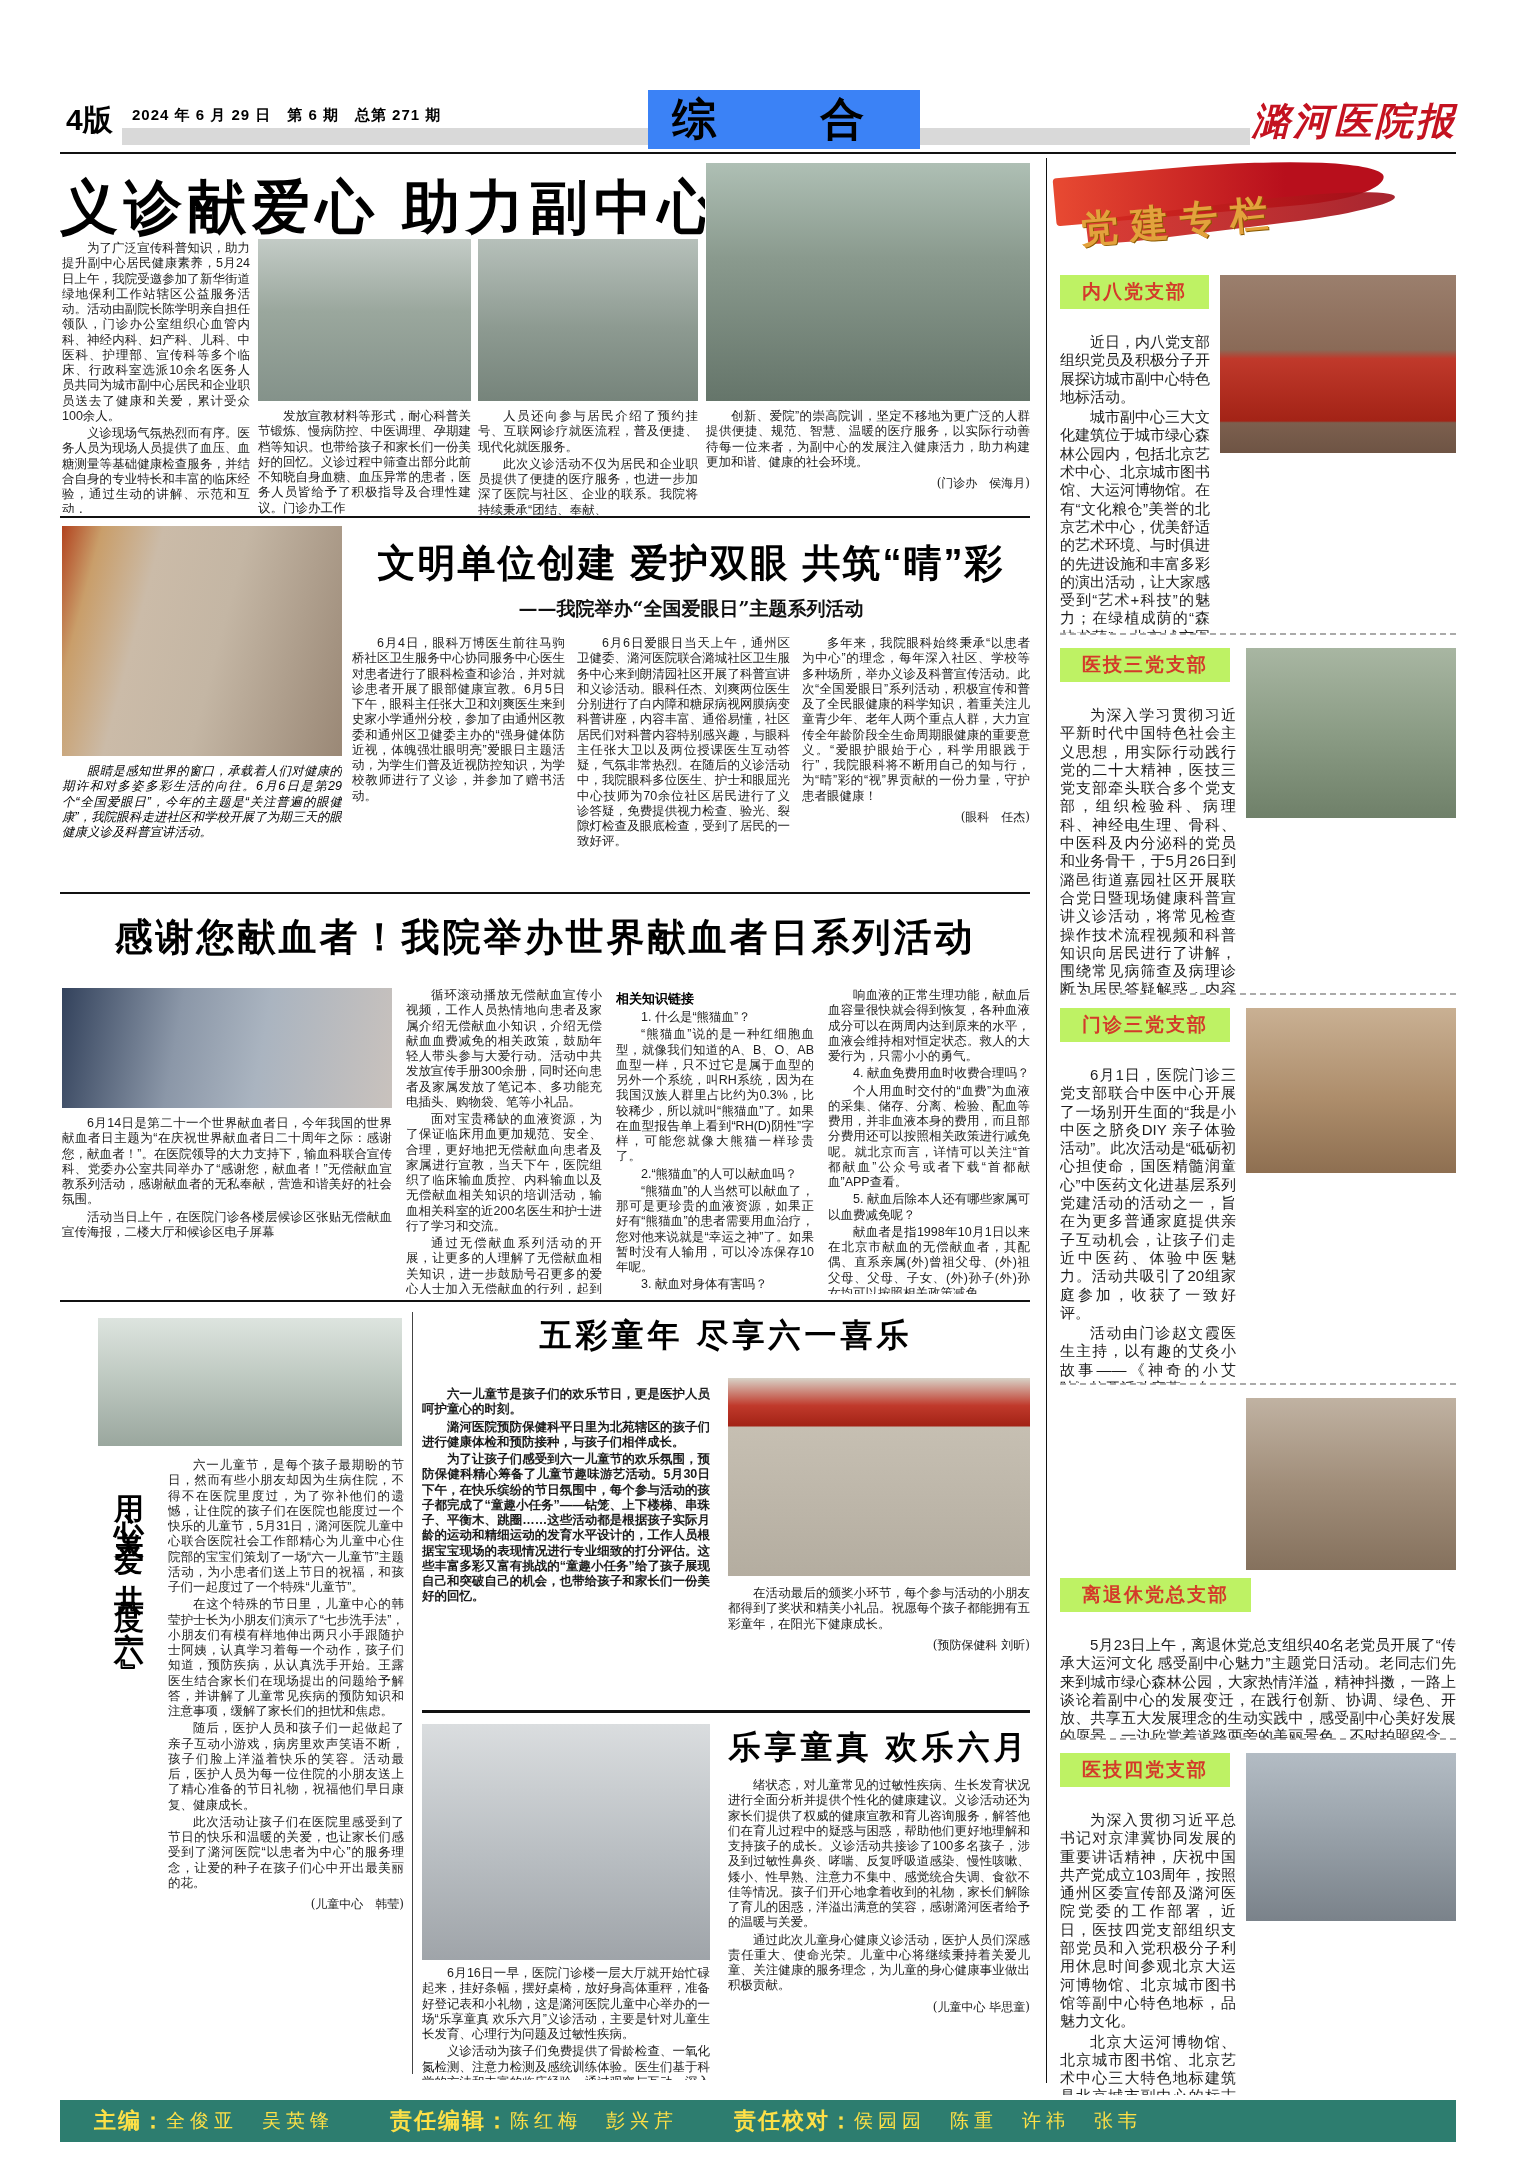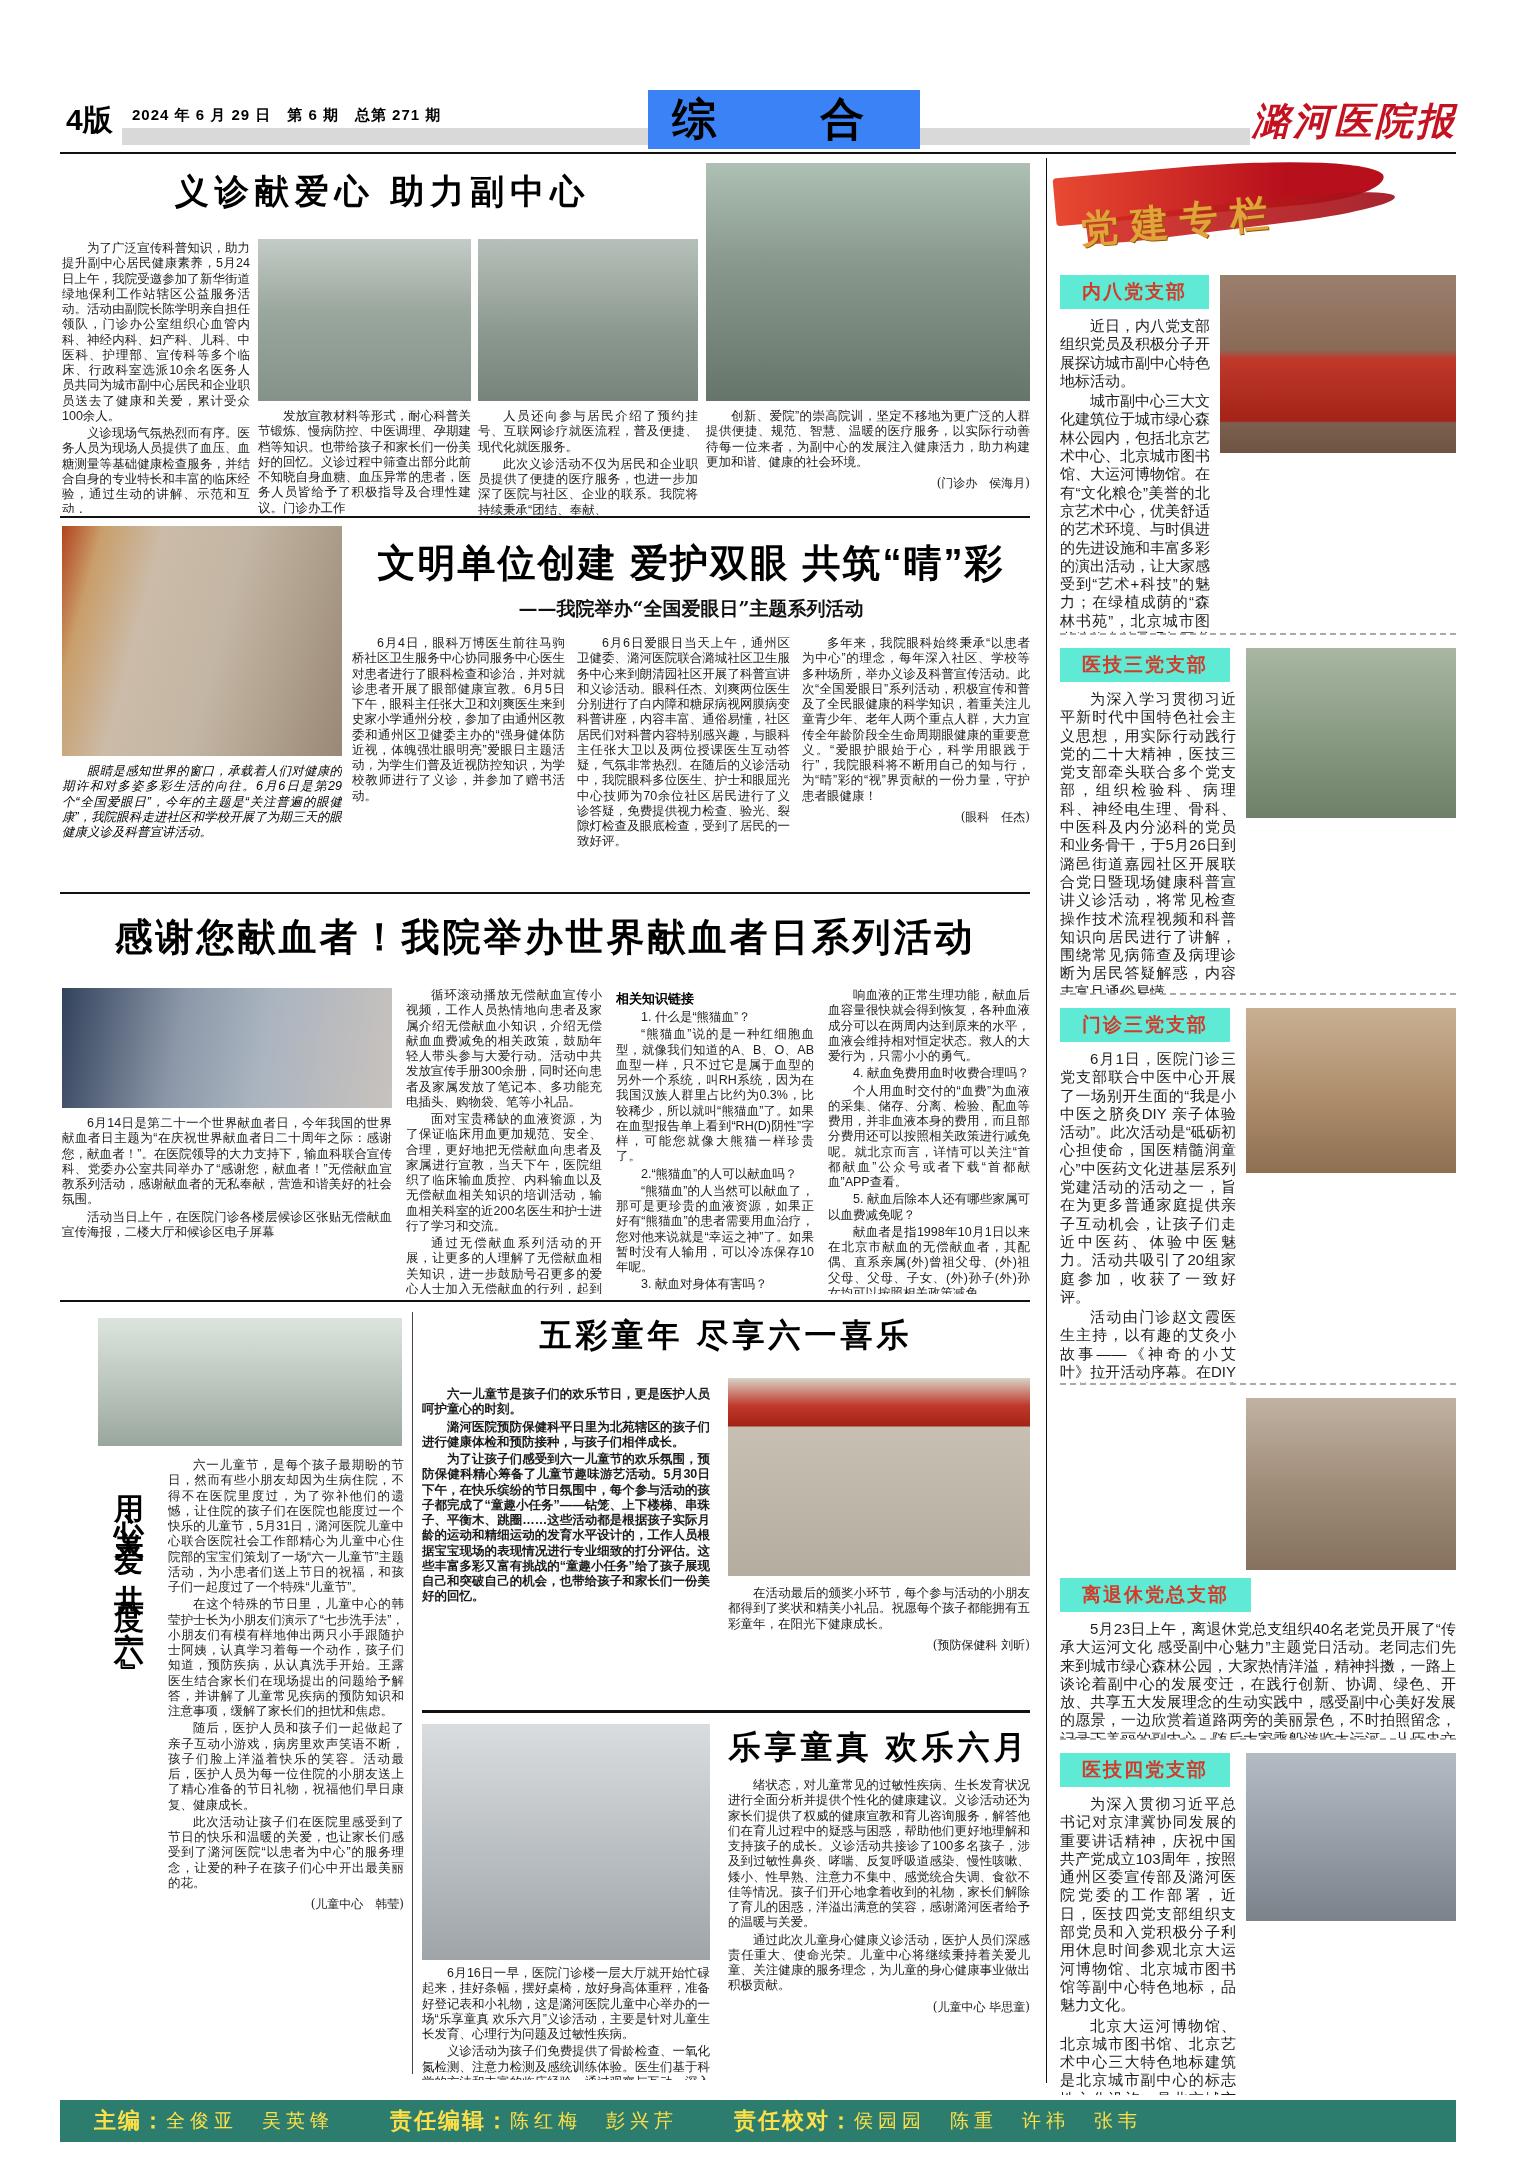--- a/index.html
+++ b/index.html
@@ -47,42 +47,42 @@
   .flag-s1{position:absolute;left:-6px;top:6px;width:330px;height:48px;transform:rotate(-5deg);
            background:linear-gradient(95deg,#e84a32,#b80f1c 70%);border-radius:6px 100% 40% 6px / 6px 90% 70% 6px;}
   .flag-s2{position:absolute;left:26px;top:44px;width:310px;height:26px;transform:rotate(-7deg);opacity:.9;
            background:linear-gradient(95deg,#d6281f,#9d0d18);border-radius:0 80% 60% 30% / 0 90% 80% 30%;}
   .flag-text{position:absolute;left:20px;top:38px;font-family:"DejaVu Serif",serif;font-weight:bold;
              font-size:38px;color:#e3a23c;letter-spacing:12px;transform:rotate(-5deg);
              text-shadow:1px 1px 0 #8a5a00;}
   .sec{box-sizing:border-box;overflow:hidden;border-bottom:2px dashed #aaa;padding-top:13px;}
   .sec:last-child{border-bottom:none;}
   .sec-photo{float:right;margin:0 0 8px 10px;}
-  .sec-h{display:inline-block;background:#5eead4;color:#d43a2a;font-weight:bold;font-size:19px;
-         padding:4px 22px;margin-bottom:8px;letter-spacing:2px;}
+  .sec-h{display:inline-block;background:#bef264;color:#d43a2a;font-weight:bold;font-size:19px;
+         padding:4px 22px;margin-bottom:24px;letter-spacing:2px;}
   .sec .txt p{font-size:15px;}
   
   #footer{display:flex;align-items:center;background:#2d7d6f;color:#fde047;padding:0 34px;box-sizing:border-box;}
   .f-label{font-weight:bold;font-size:22px;letter-spacing:2px;white-space:nowrap;}
   .f-names{font-size:19px;letter-spacing:5px;margin-right:56px;white-space:nowrap;font-family:"DejaVu Serif",serif;}
 </style>
 </head>
 <body>
 
 <div id="page">
 
   <div class="abs page-label" style="left:66px;top:100px;">4版</div>
   <div class="abs graybar" style="left:122px;top:128px;width:1128px;height:17px;"></div>
   <div class="abs date-line" style="left:132px;top:106px;">2024 年 6 月 29 日　第 6 期　总第 271 期</div>
   <div class="abs section-title" style="left:648px;top:90px;">综 合</div>
   <div class="abs masthead" style="left:1252px;top:96px;">潞河医院报</div>
   <div class="abs rule-h" style="left:60px;top:152px;width:1396px;height:2px;"></div>
 
   <div class="abs" style="left:60px;top:163px;width:970px;height:352px;">
-    <div class="abs headline" style="left:0;top:6px;width:645px;font-size:34px;letter-spacing:6px;">义诊献爱心 助力副中心</div>
+    <div class="abs headline" style="left:0;top:6px;width:645px;font-size:58px;letter-spacing:6px;">义诊献爱心 助力副中心</div>
     <div class="abs photo ph-outdoor1" style="left:198px;top:76px;width:213px;height:162px;"></div>
     <div class="abs photo ph-outdoor2" style="left:418px;top:76px;width:220px;height:162px;"></div>
     <div class="abs photo ph-clinic-tall" style="left:646px;top:0;width:324px;height:238px;"></div>
     <div class="abs txt" style="left:2px;top:78px;width:188px;height:272px;">
         <p>为了广泛宣传科普知识，助力提升副中心居民健康素养，5月24日上午，我院受邀参加了新华街道绿地保利工作站辖区公益服务活动。活动由副院长陈学明亲自担任领队，门诊办公室组织心血管内科、神经内科、妇产科、儿科、中医科、护理部、宣传科等多个临床、行政科室选派10余名医务人员共同为城市副中心居民和企业职员送去了健康和关爱，累计受众100余人。</p>
         <p>义诊现场气氛热烈而有序。医务人员为现场人员提供了血压、血糖测量等基础健康检查服务，并结合自身的专业特长和丰富的临床经验，通过生动的讲解、示范和互动，</p>
       </div>
     <div class="abs txt" style="left:198px;top:246px;width:213px;height:106px;">
         <p>发放宣教材料等形式，耐心科普关节锻炼、慢病防控、中医调理、孕期建档等知识。也带给孩子和家长们一份美好的回忆。义诊过程中筛查出部分此前不知晓自身血糖、血压异常的患者，医务人员皆给予了积极指导及合理性建议。门诊办工作</p>
       </div>

